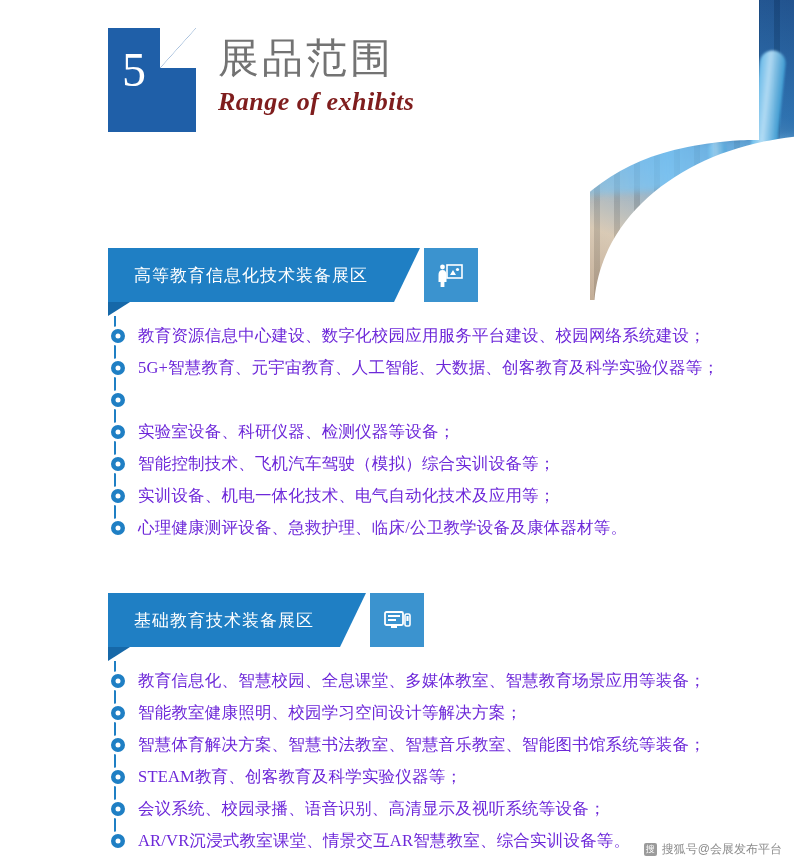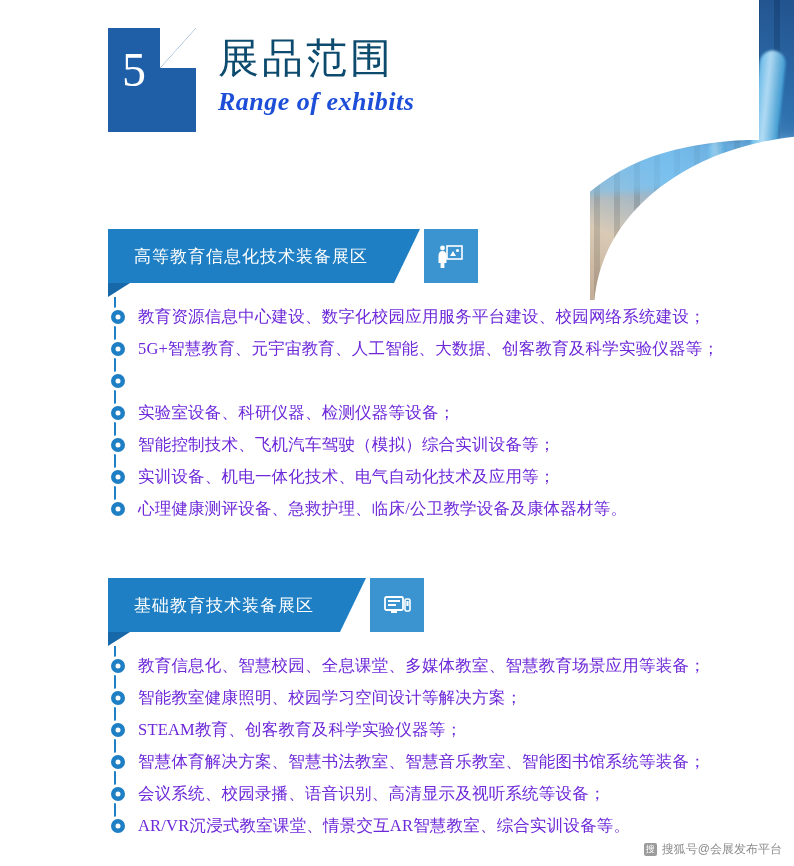--- a/index.html
+++ b/index.html
@@ -113,30 +113,30 @@
     color: #ffffff;
     font-family: "Liberation Serif", serif;
     font-weight: 400;
   }
   .titles {
     margin-left: 22px;
     padding-top: 8px;
   }
   .title-cn {
     font-size: 41px;
-    color: #0c4a6e;
+    color: #737373;
     letter-spacing: 3px;
     font-family: Liberation Serif, serif;
     font-weight: 400;
     line-height: 1.1;
   }
   .title-en {
     margin-top: 6px;
     font-size: 26px;
-    color: #1d4ed8;
+    color: #7f1d1d;
     font-style: italic;
     font-weight: bold;
     font-family: "Liberation Serif", serif;
     letter-spacing: .5px;
   }
 
   
   .section {
     position: absolute;
     left: 0;
@@ -319,21 +319,21 @@
       <path d="M52,0 L88,0 L52,40 Z" fill="#ffffff"></path>
     </svg>
     <div class="num">5</div>
   </div>
   <div class="titles">
     <div class="title-cn">展品范围</div>
     <div class="title-en">Range of exhibits</div>
   </div>
 </div>
 
-<div class="section" style="top:229px;">
+<div class="section" style="top:248px;">
   <div class="banner-row">
     <div class="banner">
       <span>高等教育信息化技术装备展区</span>
       <div class="banner-tail"></div>
     </div>
     <div class="banner-notch"></div>
     <div class="icon-box">
       <svg width="30" height="30" viewBox="0 0 30 30">
         <rect x="11" y="5" width="15" height="13" fill="none" stroke="#ffffff" stroke-width="1.6"></rect>
         <path d="M14,15 L17,10 L20,15 Z" fill="#ffffff"></path>
@@ -368,21 +368,21 @@
         <span class="dot"></span>
         <span>实训设备、机电一体化技术、电气自动化技术及应用等；</span>
       </div>
     <div class="item">
         <span class="dot"></span>
         <span>心理健康测评设备、急救护理、临床/公卫教学设备及康体器材等。</span>
       </div>
   </div>
 </div>
 
-<div class="section" style="top:578px;">
+<div class="section" style="top:593px;">
   <div class="banner-row">
     <div class="banner">
       <span>基础教育技术装备展区</span>
       <div class="banner-tail"></div>
     </div>
     <div class="banner-notch"></div>
     <div class="icon-box">
       <svg width="30" height="30" viewBox="0 0 30 30">
         <rect x="3" y="7" width="18" height="13" rx="1.5" fill="none" stroke="#ffffff" stroke-width="1.8"></rect>
         <rect x="6" y="10" width="12" height="2" fill="#ffffff"></rect>
@@ -398,25 +398,25 @@
     <div class="item">
         <span class="dot"></span>
         <span>教育信息化、智慧校园、全息课堂、多媒体教室、智慧教育场景应用等装备；</span>
       </div>
     <div class="item">
         <span class="dot"></span>
         <span>智能教室健康照明、校园学习空间设计等解决方案；</span>
       </div>
     <div class="item">
         <span class="dot"></span>
+        <span>智慧体育解决方案、智慧书法教室、智慧音乐教室、智能图书馆系统等装备；</span>
+      </div>
+    <div class="item">
+        <span class="dot"></span>
         <span>STEAM教育、创客教育及科学实验仪器等；</span>
-      </div>
-    <div class="item">
-        <span class="dot"></span>
-        <span>智慧体育解决方案、智慧书法教室、智慧音乐教室、智能图书馆系统等装备；</span>
       </div>
     <div class="item">
         <span class="dot"></span>
         <span>会议系统、校园录播、语音识别、高清显示及视听系统等设备；</span>
       </div>
     <div class="item">
         <span class="dot"></span>
         <span>AR/VR沉浸式教室课堂、情景交互AR智慧教室、综合实训设备等。</span>
       </div>
   </div>

